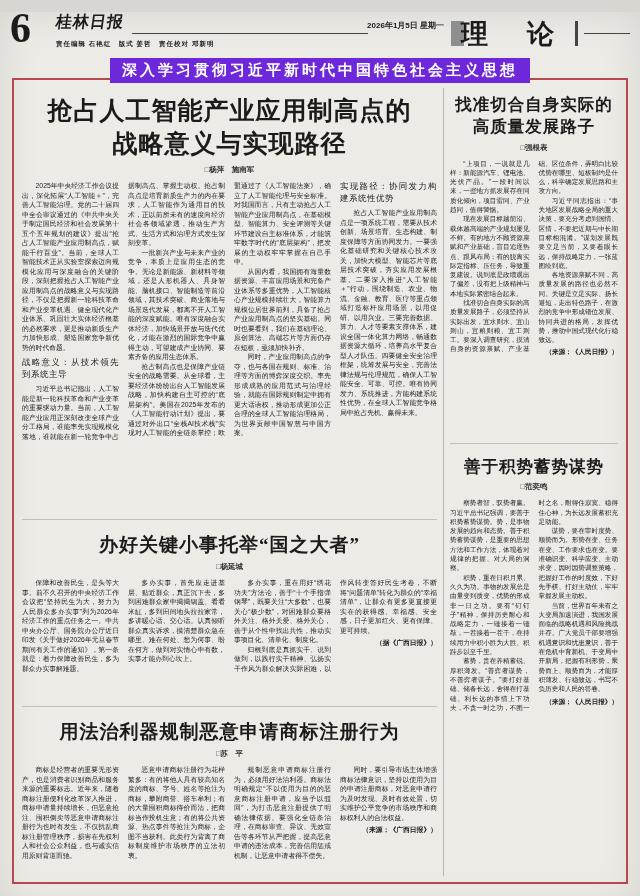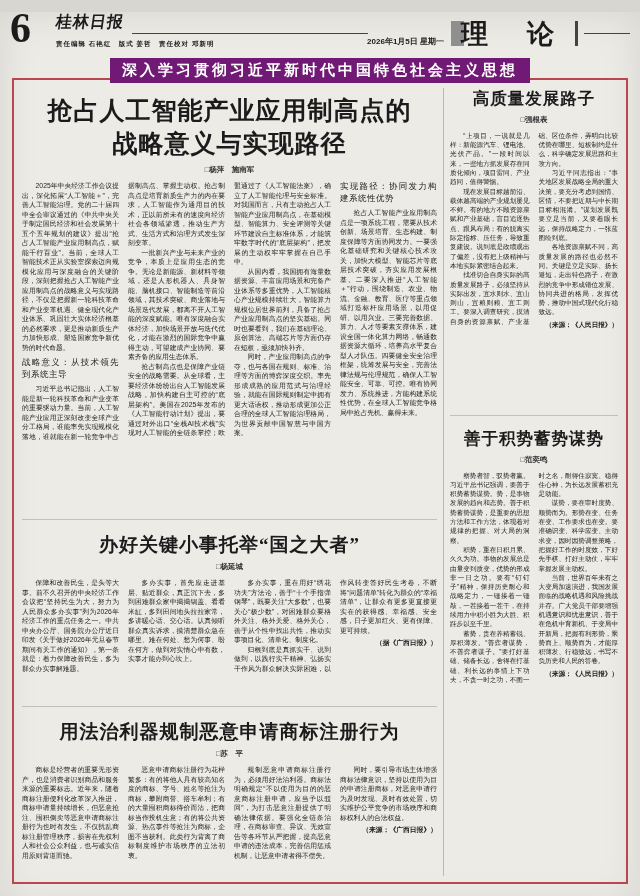--- a/index.html
+++ b/index.html
@@ -25,21 +25,21 @@
     font-family:"Liberation Serif","DejaVu Serif",serif;
   }
   .mast{position:absolute;left:46px;top:0;}
   .mast-name{
     font-family:"Liberation Serif","DejaVu Serif",serif;
     font-size:16px;font-weight:900;transform:skewX(-8deg);
     letter-spacing:1px;
   }
   .staff{font-size:6.5px;font-weight:bold;margin-top:7px;letter-spacing:1px;color:#222;}
   .hline1{position:absolute;left:122px;right:262px;top:21px;border-top:1px solid #444;}
-  .date{position:absolute;right:186px;top:24px;font-size:8px;font-weight:bold;white-space:nowrap;}
+  .date{position:absolute;right:186px;top:8px;font-size:8px;font-weight:bold;white-space:nowrap;}
   .graybox{position:absolute;right:166px;top:9px;width:13px;height:25px;background:#8f8f8f;}
   .section{
     position:absolute;right:70px;top:4px;
     font-size:27px;font-weight:900;letter-spacing:6px;
     font-family:"Liberation Serif","DejaVu Serif",serif;white-space:nowrap;
   }
   .vbar{position:absolute;right:52px;top:9px;width:3px;height:25px;background:#444;}
   .hline2{position:absolute;right:0;width:46px;top:21px;border-top:1px solid #444;}
   
   .banner{
@@ -101,21 +101,21 @@
       <div class="staff">责任编辑 石艳红　版式 姜哲　责任校对 邓新明</div>
     </div>
     <div class="hline1"></div>
     <div class="date">2026年1月5日 星期一</div>
     <div class="graybox"></div>
     <div class="section">理　论</div>
     <div class="vbar"></div>
     <div class="hline2"></div>
   </div>
 
-  <div class="banner" id="banner" style="background: #701a75;">深入学习贯彻习近平新时代中国特色社会主义思想</div>
+  <div class="banner" id="banner" style="background: #6d28d9;">深入学习贯彻习近平新时代中国特色社会主义思想</div>
 
   <div class="frame" id="frame" style="border-color: rgb(185, 71, 79);">
 
     <div class="left-region">
 
       <article>
         <div class="a-title t-main">抢占人工智能产业应用制高点的</div>
         <div class="a-title t-main" style="margin-top:0;">战略意义与实现路径</div>
         <div class="a-byline">□杨萍　施南军</div>
         <div class="body-cols cols4 h-main">
@@ -159,20 +159,21 @@
           </div>
       </article>
 
     </div>
 
     <div class="vrule"></div>
 
     <div class="right-region">
 
       <article>
+        <div class="a-title t-right">找准切合自身实际的</div>
         <div class="a-title t-right" style="margin-top:0;">高质量发展路子</div>
         <div class="a-byline">□强根表</div>
         <div class="body-cols cols2 h-r1">
             <p class="bp">“上项目，一说就是几样：新能源汽车、锂电池、光伏产品。”一段时间以来，一些地方抓发展存在同质化倾向，项目雷同、产业趋同，值得警惕。</p>
             <p class="bp">现在发展目标越前沿、载体越高端的产业规划屡见不鲜。有的地方不顾资源禀赋和产业基础，盲目追逐热点、跟风布局；有的脱离实际定指标、压任务，导致重复建设。说到底是政绩观出了偏差，没有把上级精神与本地实际紧密结合起来。</p>
             <p class="bp">找准切合自身实际的高质量发展路子，必须坚持从实际出发，宜水则水、宜山则山，宜粮则粮、宜工则工。要深入调查研究，摸清自身的资源禀赋、产业基础、区位条件，弄明白比较优势在哪里、短板制约是什么，科学确定发展思路和主攻方向。</p>
             <p class="bp">习近平同志指出：“事关地区发展战略全局的重大决策，要充分考虑到国情、区情，不要把近期与中长期目标相混淆。”谋划发展既要立足当前，又要着眼长远，保持战略定力，一张蓝图绘到底。</p>
             <p class="bp">各地资源禀赋不同，高质量发展的路径也必然不同。关键是立足实际、扬长避短，走出特色路子，在激烈的竞争中形成错位发展、协同共进的格局，发挥优势，推动中国式现代化行稳致远。</p>
             <div class="bsrc">（来源：《人民日报》）</div>
           </div>

